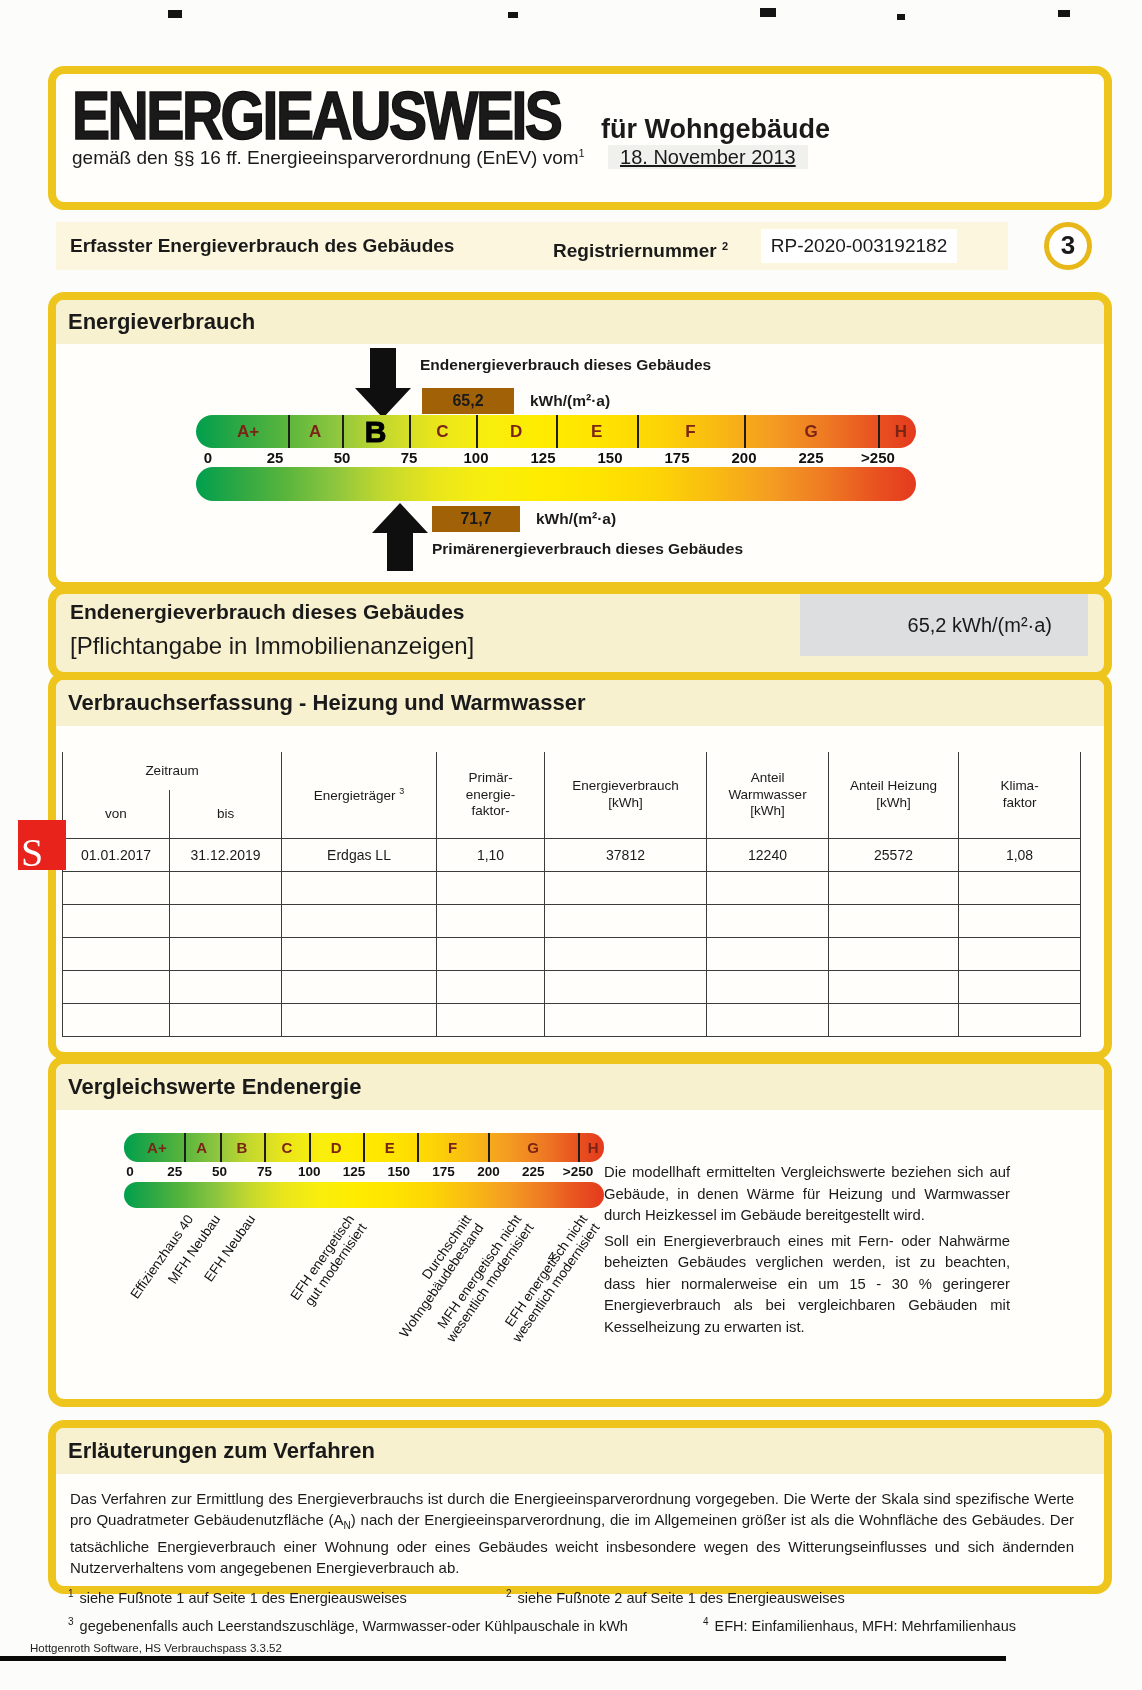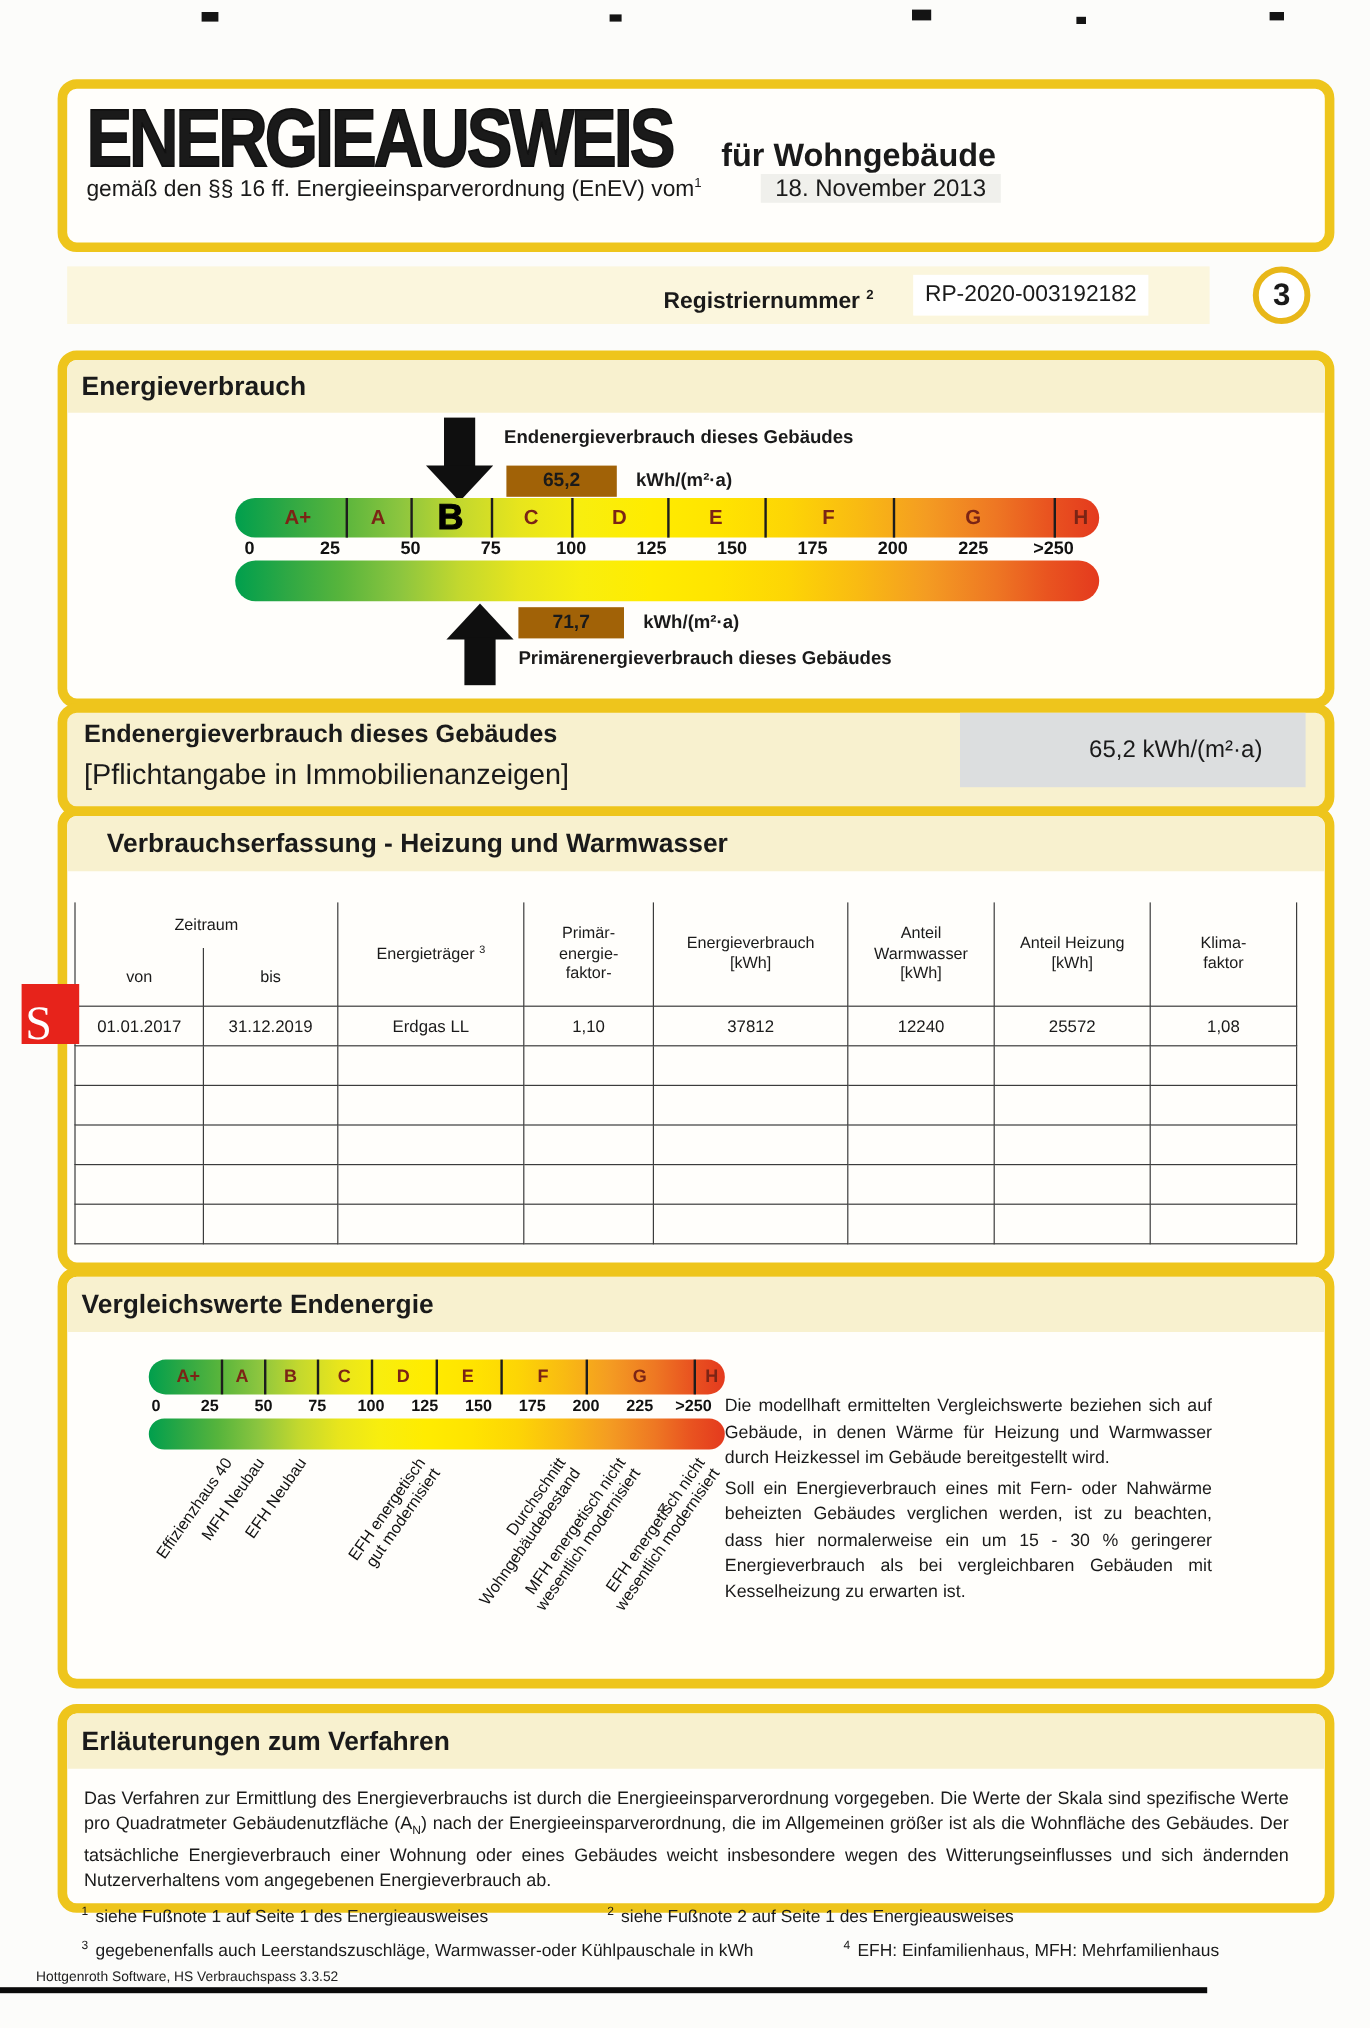--- a/index.html
+++ b/index.html
@@ -8,21 +8,21 @@
   
   .ybox{position:absolute;background:#fffefb;border:8px solid #eec51c;border-radius:16px;}
   .strip{position:absolute;left:0;top:0;width:100%;height:44px;background:#f8f1cf;border-radius:8px 8px 0 0;}
   .strip .sec-title{position:absolute;left:12px;top:0;font-size:22px;font-weight:700;line-height:44px;white-space:nowrap;}
   
   .main-title{position:absolute;left:16px;top:2px;font-size:68px;font-weight:700;letter-spacing:-3px;
               transform:scaleX(.84);transform-origin:0 0;white-space:nowrap;-webkit-text-stroke:1.5px #111;}
   .title-right{position:absolute;left:545px;top:40px;font-size:27px;font-weight:700;white-space:nowrap;}
   .law-line{position:absolute;left:16px;top:72px;font-size:19px;white-space:nowrap;}
   .law-line sup{font-size:11px;}
-  .date-box{background:#f0f0ec;padding:1px 12px;margin-left:44px;font-size:20px;}
+  .date-box{background:#f0f0ec;padding:1px 12px;margin-left:18px;font-size:20px;text-decoration:underline;}
   
   .reg-row{position:absolute;left:56px;top:222px;width:952px;height:48px;background:#fbf6dd;}
   .reg-label{position:absolute;left:14px;top:0;line-height:48px;font-size:19px;font-weight:700;white-space:nowrap;}
   .reg-num-label{position:absolute;left:497px;top:0;line-height:48px;font-size:19px;font-weight:700;white-space:nowrap;}
   .reg-num-label sup{font-size:11px;}
   .reg-num-box{position:absolute;left:705px;top:7px;width:196px;height:34px;background:#fff;
                text-align:center;line-height:34px;font-size:19px;}
   .page-circle{position:absolute;left:1044px;top:222px;width:48px;height:48px;border:5px solid #e8b719;
                border-radius:50%;background:#fff;box-sizing:border-box;text-align:center;line-height:36px;
                font-size:26px;font-weight:700;}
@@ -89,20 +89,21 @@
   <div class="ybox" style="left:48px;top:66px;width:1048px;height:128px;">
     <div class="main-title">ENERGIEAUSWEIS</div>
     <div class="title-right">für Wohngebäude</div>
     <div class="law-line">
       <span>gemäß den §§ 16 ff. Energieeinsparverordnung (EnEV) vom</span><sup>1</sup>
       <span class="date-box">18. November 2013</span>
     </div>
   </div>
 
   <div class="reg-row">
+    <span class="reg-label">Erfasster Energieverbrauch des Gebäudes</span>
     <span class="reg-num-label"><span>Registriernummer</span> <sup>2</sup></span>
     <span class="reg-num-box">RP-2020-003192182</span>
   </div>
   <div class="page-circle">3</div>
 
   <div class="ybox" style="left:48px;top:292px;width:1048px;height:282px;">
     <div class="strip">
       <span class="sec-title">Energieverbrauch</span>
     </div>
 
@@ -160,21 +161,21 @@
   </div>
 
   <div class="ybox" style="left:48px;top:586px;width:1048px;height:78px;background:#f8f1cf;">
     <div class="end-title">Endenergieverbrauch dieses Gebäudes</div>
     <div class="end-sub">[Pflichtangabe in Immobilienanzeigen]</div>
     <div class="end-gray">65,2 kWh/(m²·a)</div>
   </div>
 
   <div class="ybox" style="left:48px;top:672px;width:1048px;height:372px;">
     <div class="strip" style="height:46px;">
-      <span class="sec-title" style="line-height:46px;margin-left:21px;">Verbrauchserfassung - Heizung und Warmwasser</span>
+      <span class="sec-title" style="line-height:46px;">Verbrauchserfassung - Heizung und Warmwasser</span>
     </div>
     <table class="vtab">
       <colgroup>
         <col style="width:107px">
           <col style="width:112px">
           <col style="width:155px">
           <col style="width:108px">
         <col style="width:162px">
           <col style="width:122px">
           <col style="width:130px">

